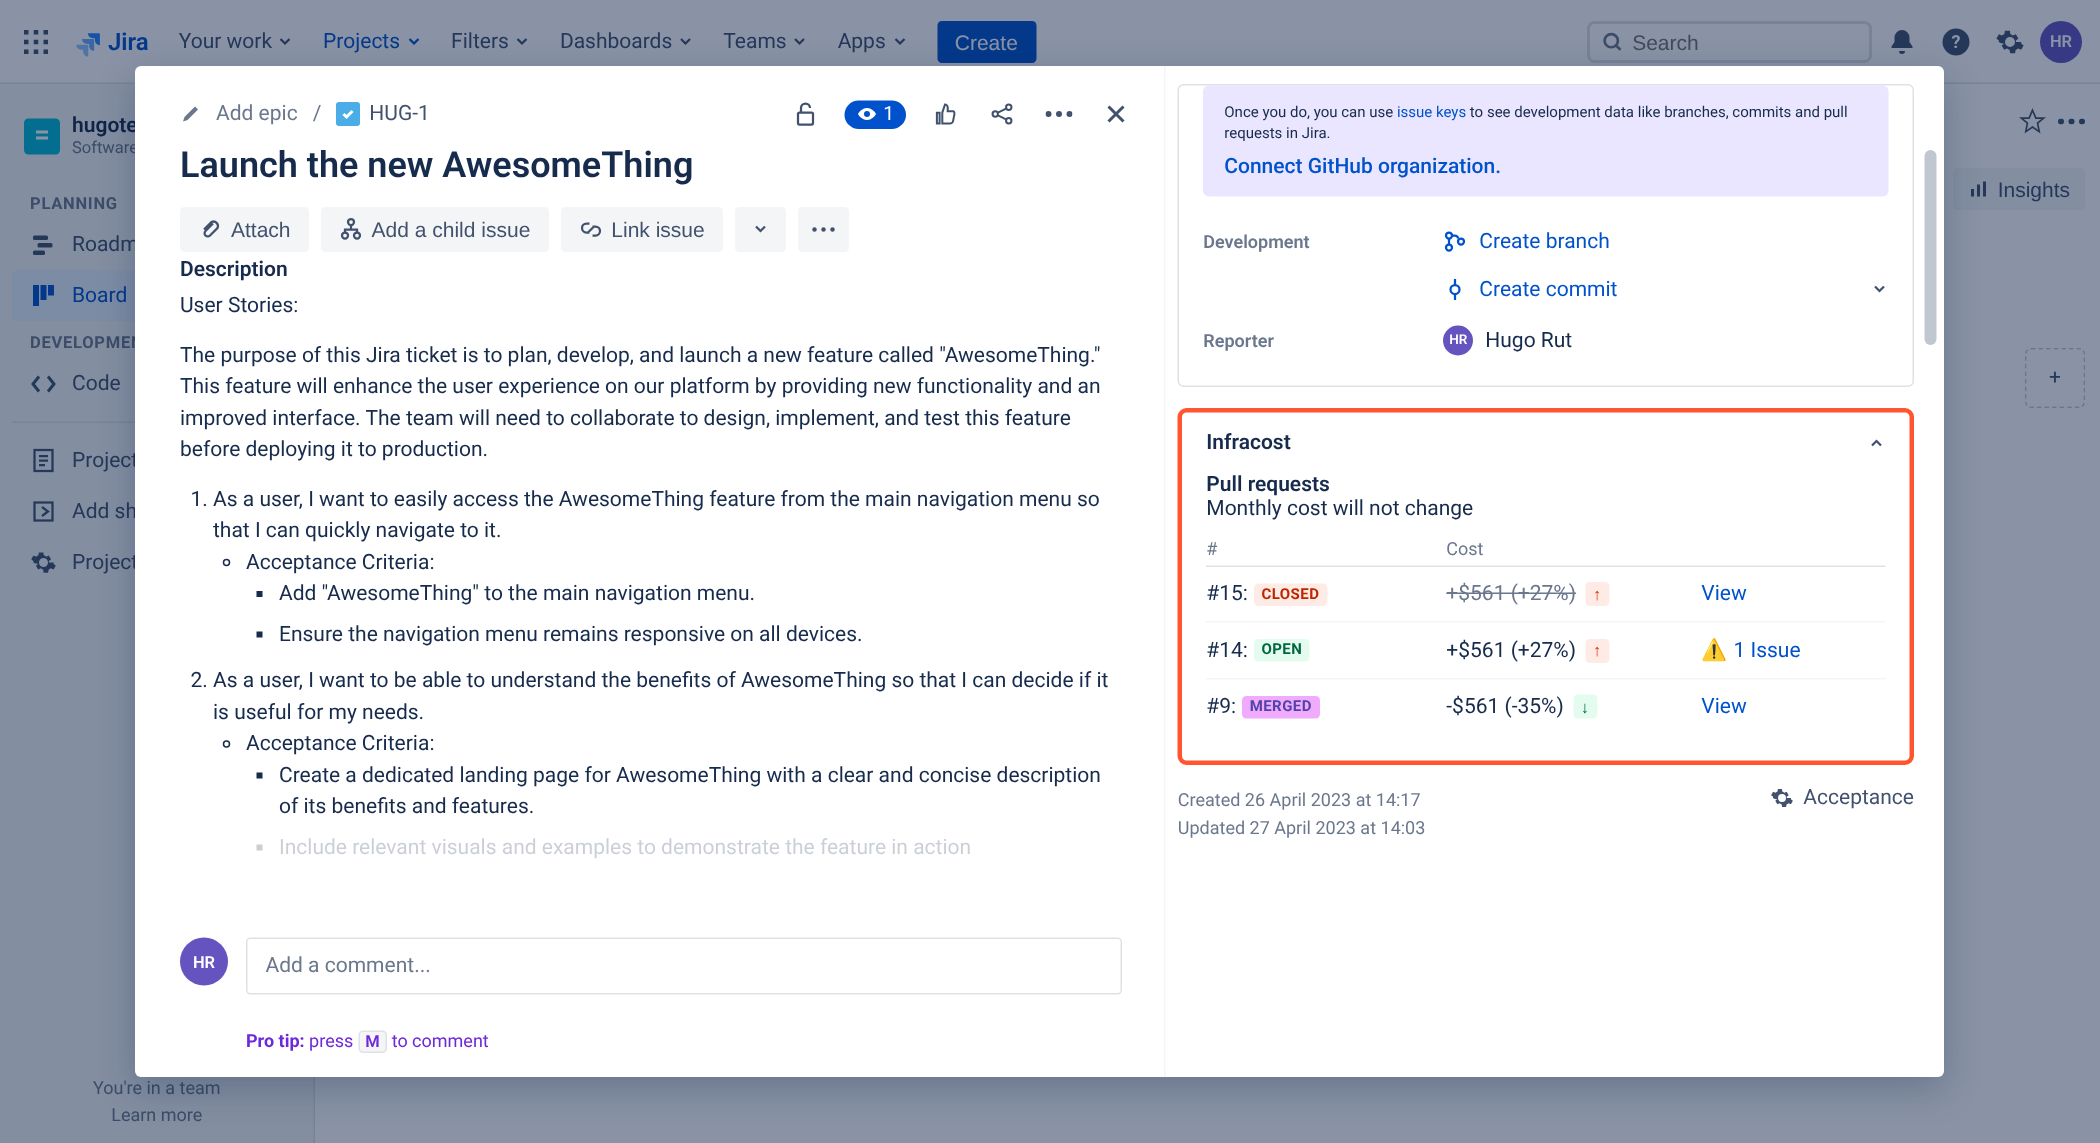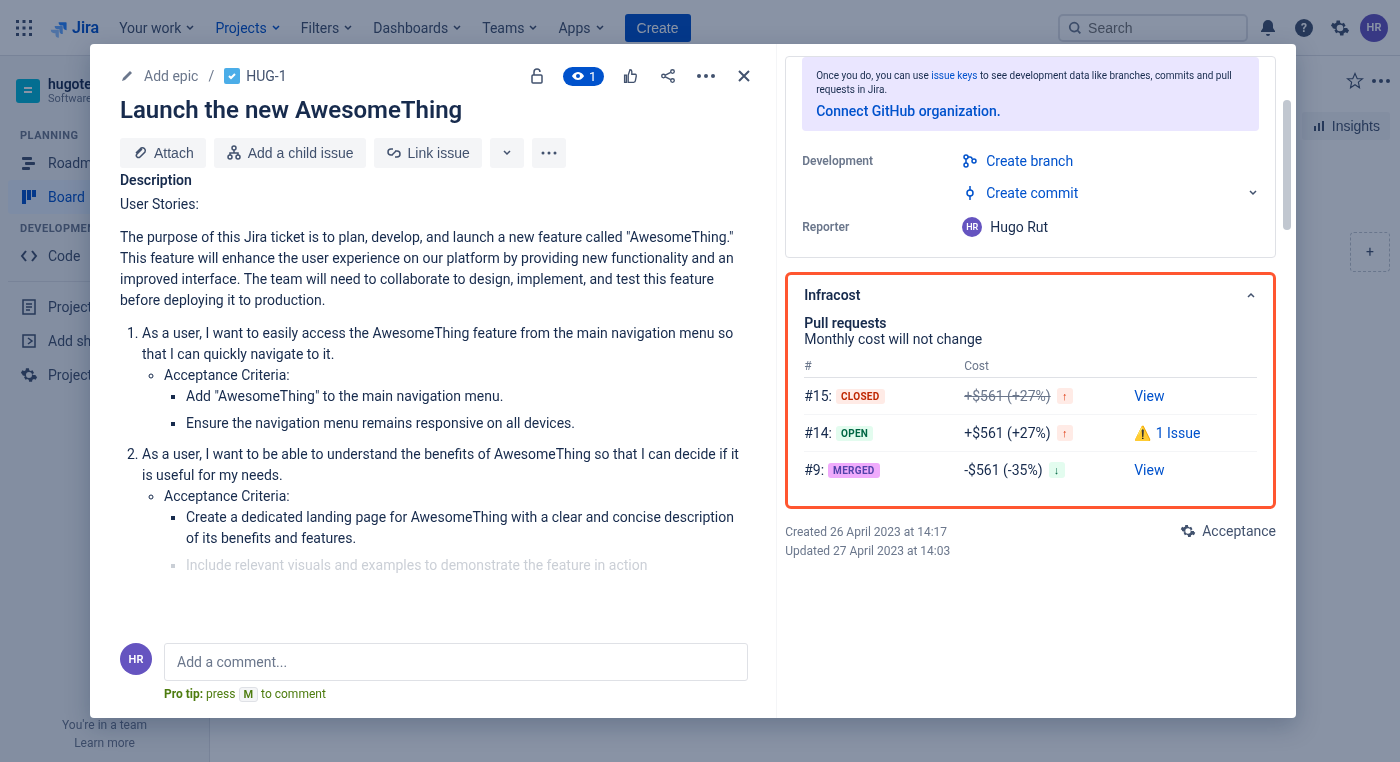--- a/index.html
+++ b/index.html
@@ -92,21 +92,21 @@
 .desc-body ol>li { margin-bottom:10px;}
 .desc-body ul { padding-left:22px; list-style:circle;}
 .desc-body ul>li { margin-bottom:6px;}
 .desc-body ul.square { list-style:square;}
 .desc-body .cutoff { color:#6B778C; opacity:0.35;}
 
 .comment-area { border-top:0; padding-top:12px;}
 .comment-row { display:flex; gap:12px; align-items:flex-start;}
 .comment-row .avatar-sm { width:32px; height:32px; border-radius:50%; background:#6554C0; color:#fff; display:flex; align-items:center; justify-content:center; font-size:11px; font-weight:600;}
 .comment-row .comment-input { flex:1; border:1px solid #DFE1E6; border-radius:3px; padding:10px 12px; color:#6B778C; font-size:14px;}
-.pro-tip { font-size:12px; color:#4d7c0f; margin-top:6px; margin-left:44px;}
+.pro-tip { font-size:12px; color:#6d28d9; margin-top:24px; margin-left:44px;}
 .pro-tip .kbd { display:inline-block; background:#F4F5F7; border:1px solid #DFE1E6; border-radius:3px; padding:0 4px; font-size:11px; font-weight:600;}
 
 
 .panel { border:1px solid #DFE1E6; border-radius:4px; margin-bottom:14px;}
 .panel-header { display:flex; align-items:center; justify-content:space-between; padding:12px 16px; font-weight:600; cursor:pointer;}
 .panel-body { padding:0 16px 12px; }
 
 .github-banner { background:#EAE6FF; border-radius:4px; padding:12px 14px; margin-bottom:14px;}
 .github-banner p { font-size:10px; color:#172B4D; line-height:1.4;}
 .github-banner a { color:#0052CC; text-decoration:none;}

